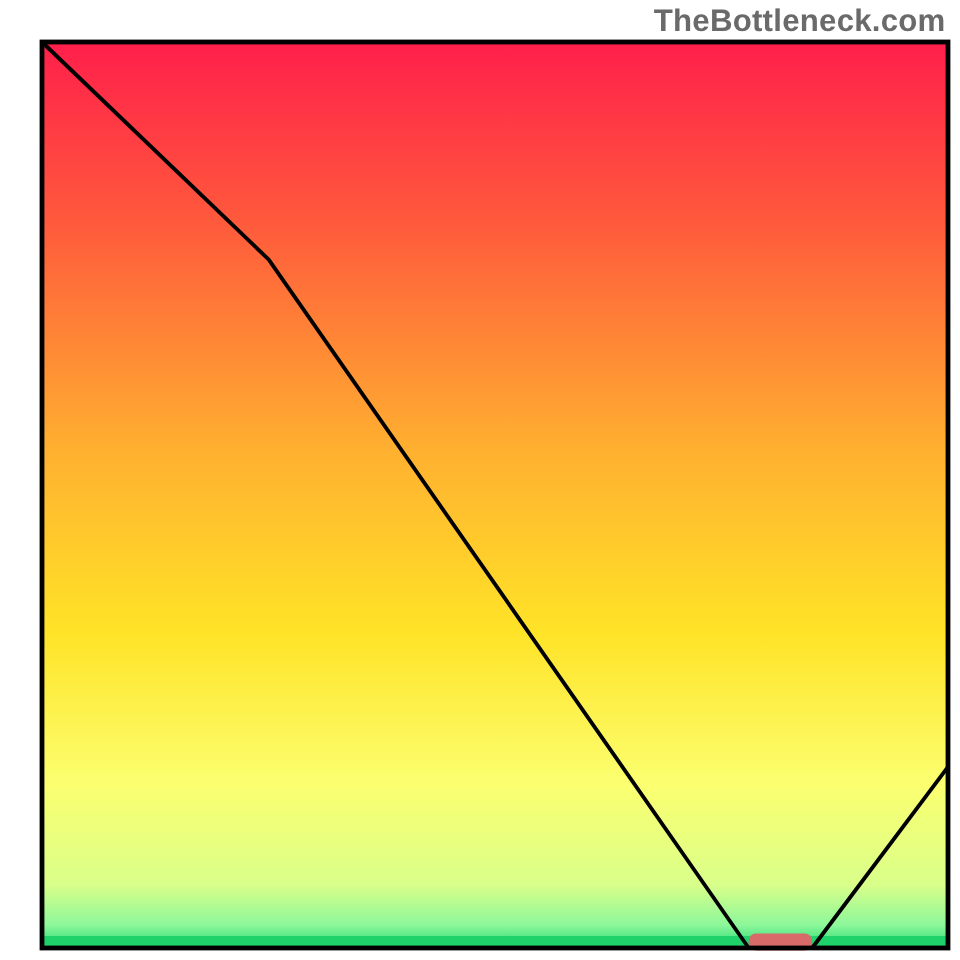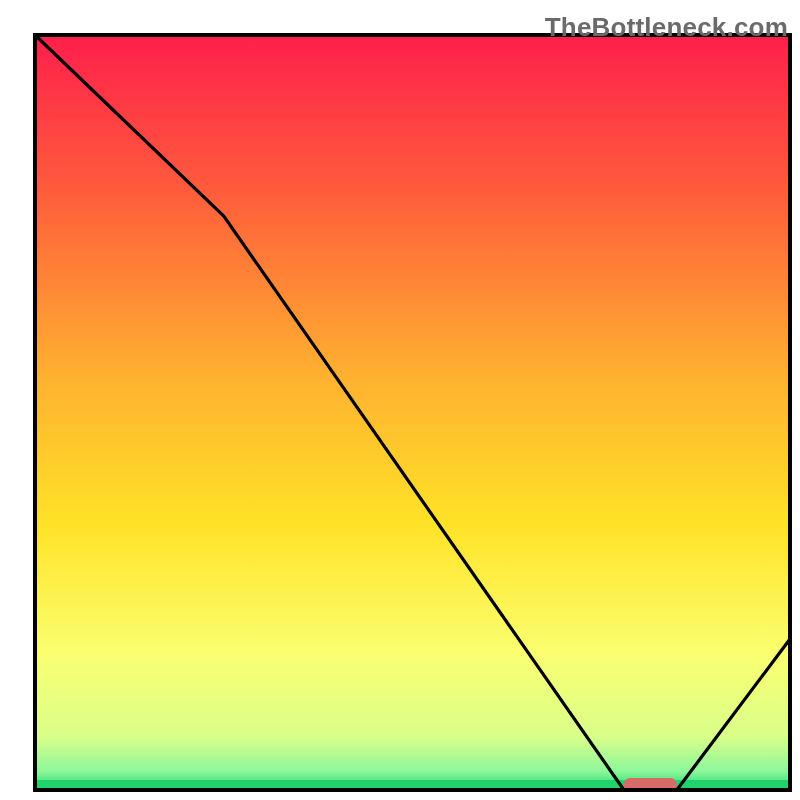--- a/index.html
+++ b/index.html
@@ -11,21 +11,21 @@
     background: #ffffff;
     font-family: Arial, Helvetica, sans-serif;
   }
   .container {
     position: relative;
     width: 800px;
     height: 800px;
   }
   .watermark {
     position: absolute;
-    top: 12px;
+    top: 2px;
     right: 12px;
     font-size: 26px;
     font-weight: 600;
     color: #6a6a6a;
     letter-spacing: 0.2px;
     z-index: 10;
     text-align: center;
   }
   svg.chart {
     position: absolute;

